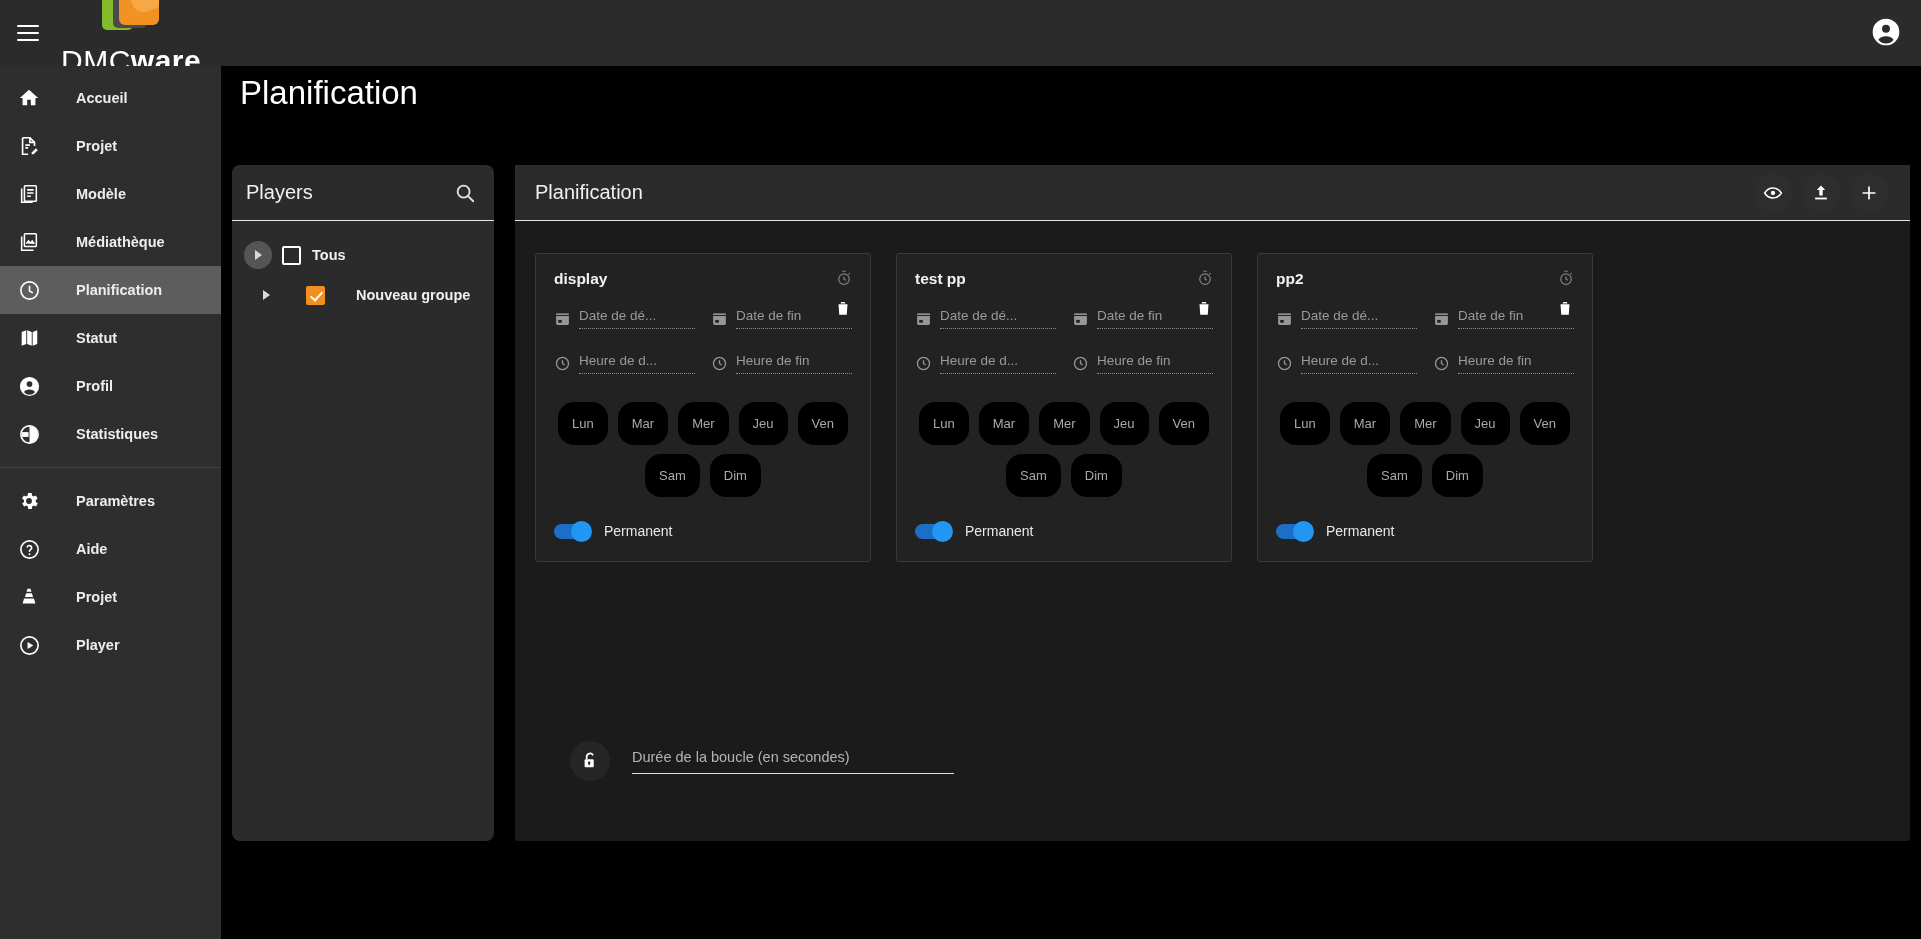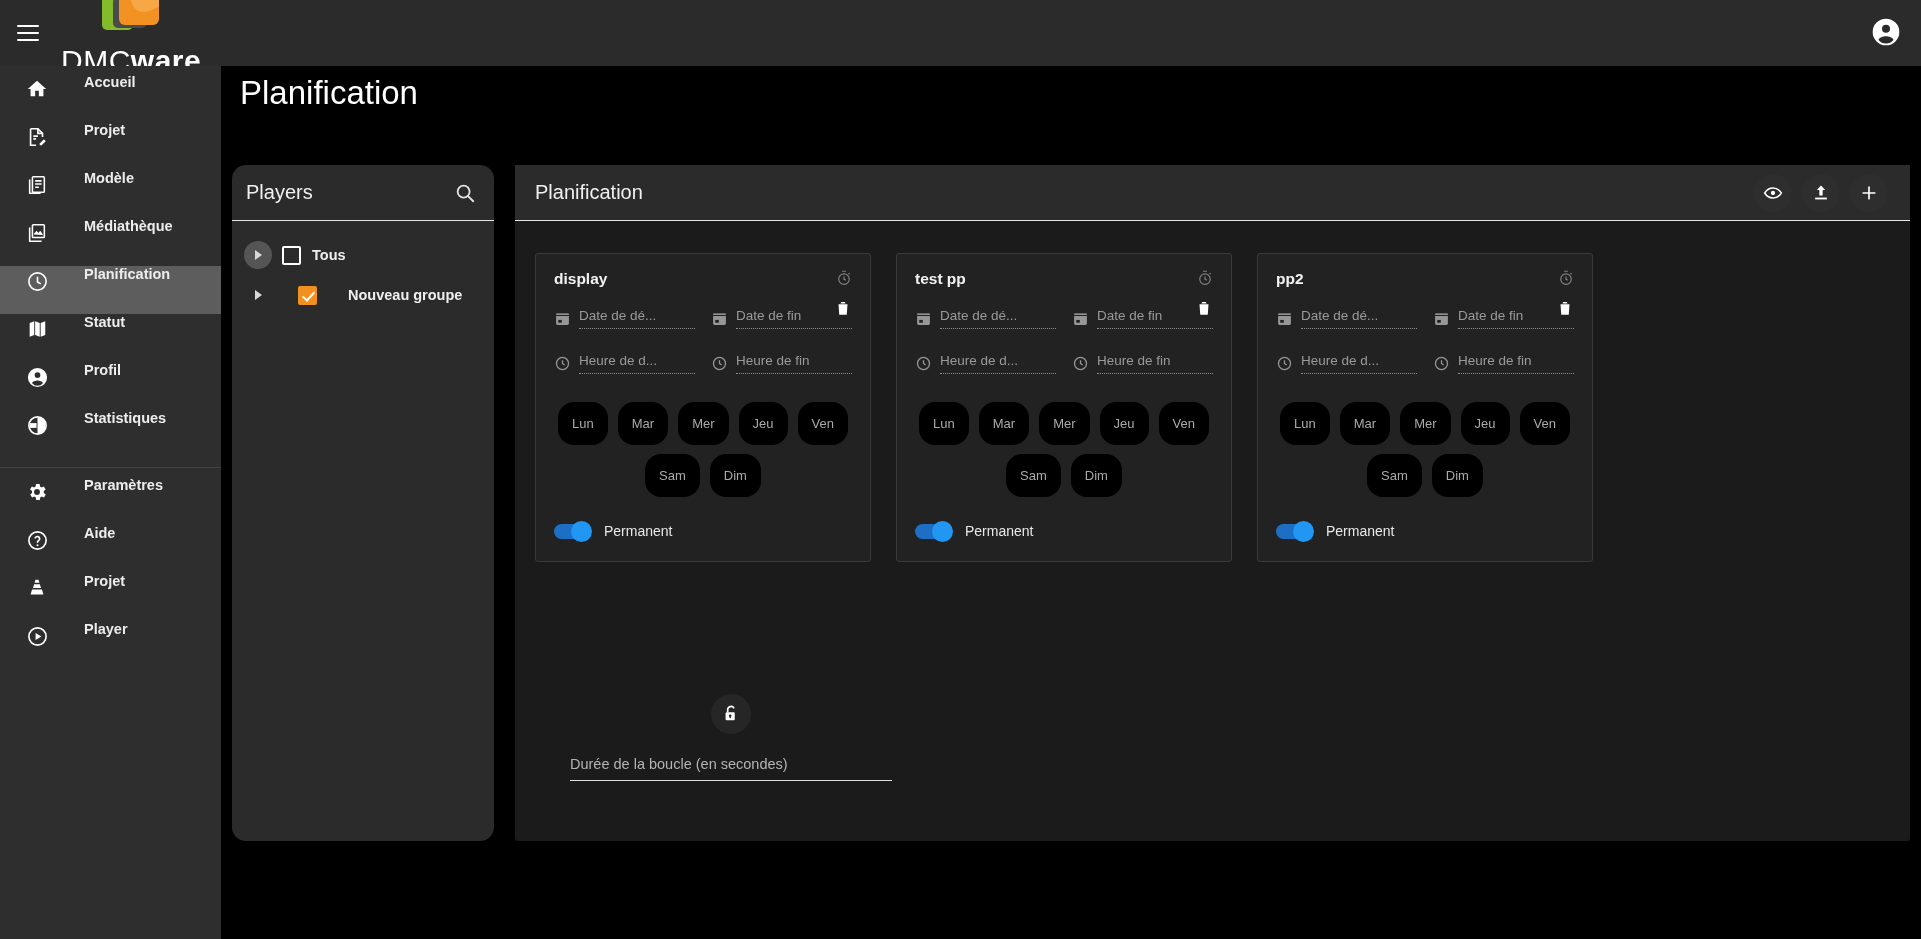--- a/index.html
+++ b/index.html
@@ -46,48 +46,48 @@
   .logo-text .thin { font-weight: 400; }
   .logo-text .bold { font-weight: 700; }
   .account-icon { position: absolute; right: 19px; top: 16px; width: 32px; height: 32px; cursor: pointer; }
 
   
   .sidebar {
     position: absolute; top: 66px; left: 0; width: 221px; height: 873px;
     background: #2e2e2e; padding-top: 8px;
   }
   .nav-item {
-    position: relative; height: 48px; display: flex; align-items: flex-start;
-    padding-left: 22px; cursor: pointer; color: #e8e8e8;
+    position: relative; height: 48px; display: flex; align-items: center;
+    padding-left: 14px; cursor: pointer; color: #e8e8e8;
   }
   .nav-item.active { background: #5d5d5d; }
   .nav-ico { width: 30px; height: 30px; display: flex; align-items: center; justify-content: center; flex: 0 0 30px; }
   .nav-label { margin-left: 32px; font-size: 14.5px; font-weight: 700; color: #ededed; white-space: nowrap; }
   .nav-divider { height: 1px; background: #434343; margin: 9px 0 9px 0; }
 
   
   .page-title {
     position: absolute; left: 240px; top: 74px;
     font-size: 33px; color: #ffffff; font-weight: 400;
   }
 
   
   .players-panel {
     position: absolute; left: 232px; top: 165px; width: 262px; height: 676px;
-    background: #2b2b2b; border-radius: 14px;
+    background: #2b2b2b; border-radius: 8px;
   }
   .players-head {
     height: 56px; display: flex; align-items: center; justify-content: space-between;
     padding: 0 18px 0 14px; border-bottom: 1px solid #e6e6e6;
   }
   .players-title { font-size: 20px; color: #f0f0f0; }
   .search-icon { cursor: pointer; width: 22px; height: 22px; }
   .tree { padding-top: 14px; }
   .tree-row { display: flex; align-items: center; height: 40px; padding-left: 12px; cursor: pointer; }
-  .tree-row.child { padding-left: 16px; gap: 20px; }
+  .tree-row.child { padding-left: 24px; gap: 20px; }
   .caret-circle {
     width: 28px; height: 28px; border-radius: 50%; background: #555;
     display: flex; align-items: center; justify-content: center; flex: 0 0 28px;
   }
   .caret-plain { width: 20px; height: 28px; display: flex; align-items: center; justify-content: center; flex: 0 0 20px; }
   .caret { width: 0; height: 0; border-left: 7px solid #d9d9d9; border-top: 5px solid transparent; border-bottom: 5px solid transparent; }
   .cb {
     width: 19px; height: 19px; border: 2px solid #ffffff; border-radius: 2px;
     margin-left: 10px; flex: 0 0 19px; background: transparent;
   }
@@ -143,21 +143,21 @@
     position: relative; cursor: pointer;
   }
   .toggle .knob {
     position: absolute; right: -2px; top: -3px; width: 21px; height: 21px;
     background: #2196f3; border-radius: 50%;
   }
   .perm-label { font-size: 14px; color: #e8e8e8; }
 
   
   .loop-row {
-    position: absolute; left: 55px; bottom: 60px; display: flex; align-items: center; gap: 22px; flex-direction: column;
+    position: absolute; left: 55px; bottom: 60px; display: flex; align-items: center; gap: 22px;
   }
   .lock-btn {
     width: 40px; height: 40px; border-radius: 50%; background: #262626;
     display: flex; align-items: center; justify-content: center; cursor: pointer;
   }
   .loop-input {
     width: 322px; font-size: 14.5px; color: #b4b4b4;
     border-bottom: 1px solid #e0e0e0; padding-bottom: 8px; cursor: text;
   }
 </style>

